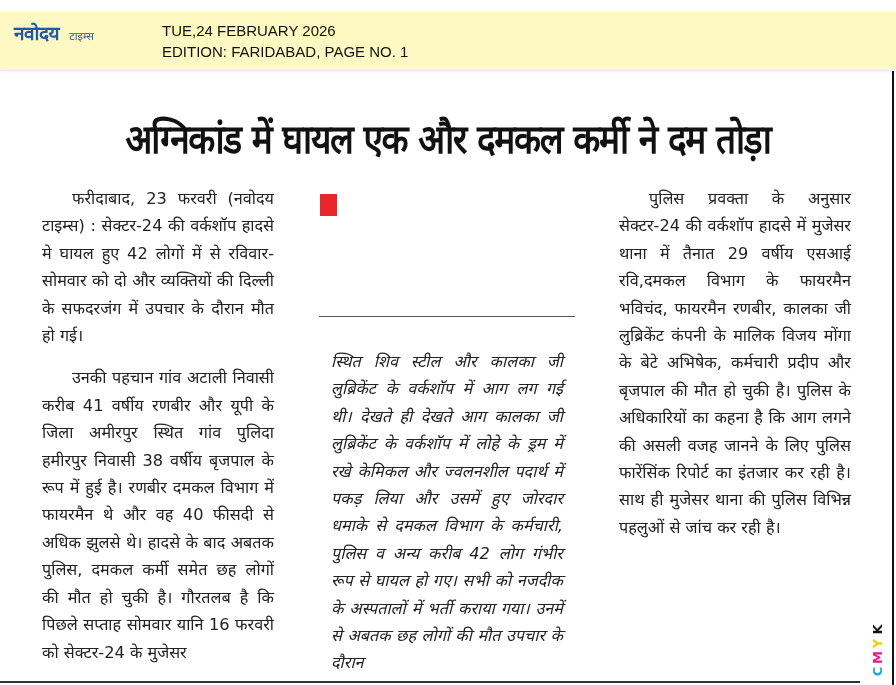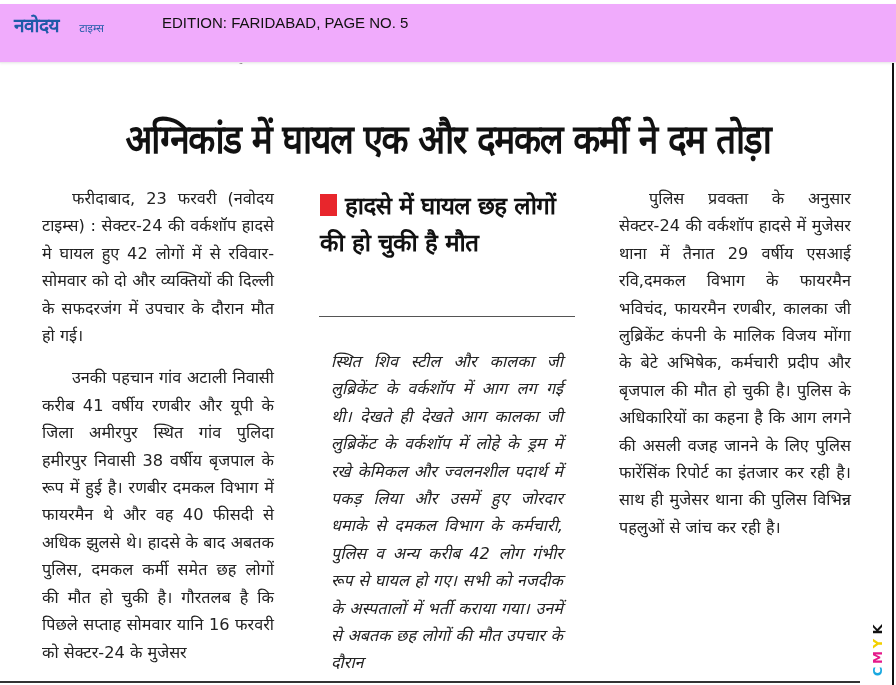--- a/index.html
+++ b/index.html
@@ -1,22 +1,22 @@
 <!DOCTYPE html>
 <html><head>
 <meta charset="utf-8">
 <style>
   html, body { margin:0; padding:0; }
   body { width:896px; height:685px; background:#ffffff; position:relative; overflow:hidden;
          font-family:"DejaVu Sans", sans-serif; color:#222; }
-  .topbar { position:absolute; left:0; top:4px; width:896px; height:58px; background:#f0abfc;
+  .topbar { position:absolute; left:0; top:12px; width:896px; height:58px; background:#fef9c3;
             border-bottom:1px solid #ececec; z-index:3; box-shadow:0 1px 2px rgba(0,0,0,0.06); }
   .logo { position:absolute; left:14px; top:8px; display:flex; align-items:baseline; }
   .logo-main { font-family:"DejaVu Sans", sans-serif; font-weight:bold; font-size:19px; color:#1e5aa8; letter-spacing:-0.5px; }
-  .logo-sub { font-family:"DejaVu Sans", sans-serif; font-size:11px; color:#1e5aa8; margin-left:20px; }
+  .logo-sub { font-family:"DejaVu Sans", sans-serif; font-size:11px; color:#1e5aa8; margin-left:10px; }
   .meta { position:absolute; left:162px; top:8px; font-family:"Liberation Sans", sans-serif; font-size:15px; line-height:21px; color:#111; }
   .strip { position:absolute; left:0; top:50px; width:896px; height:22px; overflow:hidden; z-index:2;
            font-size:14px; color:#333; }
   .strip .red { position:absolute; left:0; top:-6px; color:#e33; font-weight:bold; }
   .strip .t1 { position:absolute; left:108px; top:-6px; }
   .strip .t2 { position:absolute; left:412px; top:-6px; }
   .rightline { position:absolute; left:892px; top:56px; width:2px; height:630px; background:#111; }
   .headline { position:absolute; left:0; top:110px; width:896px; text-align:center;
               font-family:"DejaVu Sans", sans-serif; font-weight:bold; font-size:40px; color:#111;
               letter-spacing:-1.5px; transform:scaleX(0.88); transform-origin:center; }
@@ -38,41 +38,42 @@
 </style>
 </head>
 <body>
 
 <div class="topbar">
   <div class="logo">
     <span class="logo-main">नवोदय</span>
     <span class="logo-sub">टाइम्स</span>
   </div>
   <div class="meta">
-    <div>EDITION: FARIDABAD, PAGE NO. 5</div>
+    <div>TUE,24 FEBRUARY 2026</div>
+    <div>EDITION: FARIDABAD, PAGE NO. 1</div>
   </div>
 </div>
 
 <div class="strip">
   <span class="red">आनवाय:</span>
   <span class="t1">समय से परीक्षा केंद्र पर पहुंचें।</span>
   <span class="t2">रोकर आर का आदर करा</span>
 </div>
 
 <div class="rightline"></div>
 
 <h1 class="headline" style="margin:0;">अग्निकांड में घायल एक और दमकल कर्मी ने दम तोड़ा</h1>
 
 <div class="col col1">
   <p class="ind">फरीदाबाद, 23 फरवरी (नवोदय टाइम्स) : सेक्टर-24 की वर्कशॉप हादसे मे घायल हुए 42 लोगों में से रविवार-सोमवार को दो और व्यक्तियों की दिल्ली के सफदरजंग में उपचार के दौरान मौत हो गई।</p>
   <p class="ind">उनकी पहचान गांव अटाली निवासी करीब 41 वर्षीय रणबीर और यूपी के जिला अमीरपुर स्थित गांव पुलिदा हमीरपुर निवासी 38 वर्षीय बृजपाल के रूप में हुई है। रणबीर दमकल विभाग में फायरमैन थे और वह 40 फीसदी से अधिक झुलसे थे। हादसे के बाद अबतक पुलिस, दमकल कर्मी समेत छह लोगों की मौत हो चुकी है। गौरतलब है कि पिछले सप्ताह सोमवार यानि 16 फरवरी को सेक्टर-24 के मुजेसर</p>
 </div>
 
 <div class="subhead">
-  <span class="bullet"></span><span>हादसे में घायल छह लोगों की हो चुकी है मौत</span>
+  <span class="bullet"></span>
 </div>
 <div class="subrule"></div>
 
 <div class="col col2">
   <p>स्थित शिव स्टील और कालका जी लुब्रिकेंट के वर्कशॉप में आग लग गई थी। देखते ही देखते आग कालका जी लुब्रिकेंट के वर्कशॉप में लोहे के ड्रम में रखे केमिकल और ज्वलनशील पदार्थ में पकड़ लिया और उसमें हुए जोरदार धमाके से दमकल विभाग के कर्मचारी, पुलिस व अन्य करीब 42 लोग गंभीर रूप से घायल हो गए। सभी को नजदीक के अस्पतालों में भर्ती कराया गया। उनमें से अबतक छह लोगों की मौत उपचार के दौरान</p>
 </div>
 
 <div class="col col3">
   <p class="ind">पुलिस प्रवक्ता के अनुसार सेक्टर-24 की वर्कशॉप हादसे में मुजेसर थाना में तैनात 29 वर्षीय एसआई रवि,दमकल विभाग के फायरमैन भविचंद, फायरमैन रणबीर, कालका जी लुब्रिकेंट कंपनी के मालिक विजय मोंगा के बेटे अभिषेक, कर्मचारी प्रदीप और बृजपाल की मौत हो चुकी है। पुलिस के अधिकारियों का कहना है कि आग लगने की असली वजह जानने के लिए पुलिस फारेंसिंक रिपोर्ट का इंतजार कर रही है। साथ ही मुजेसर थाना की पुलिस विभिन्न पहलुओं से जांच कर रही है।</p>
 </div>

